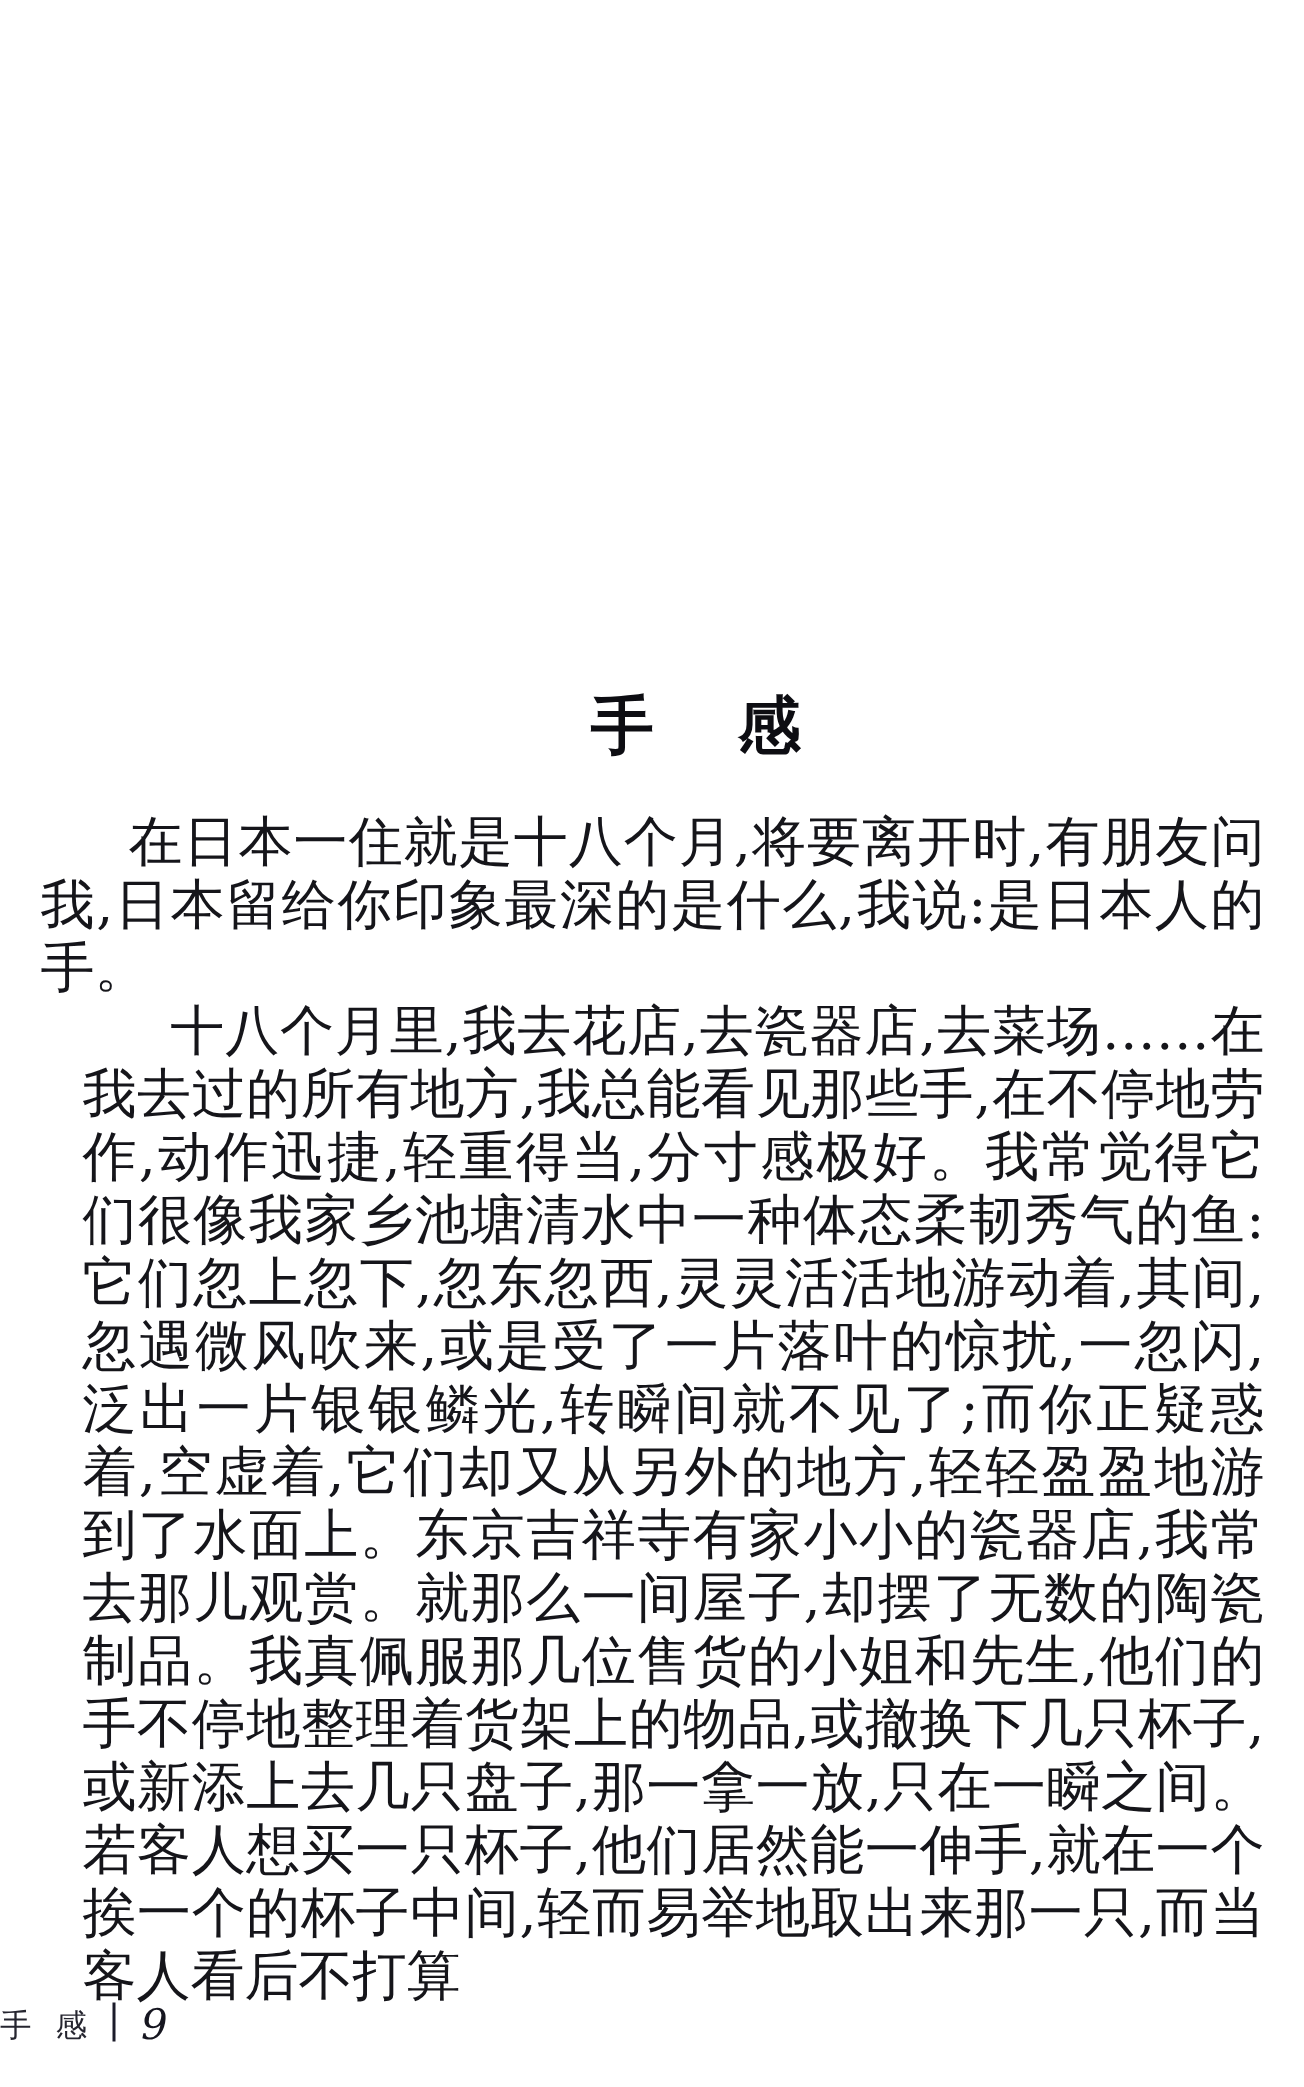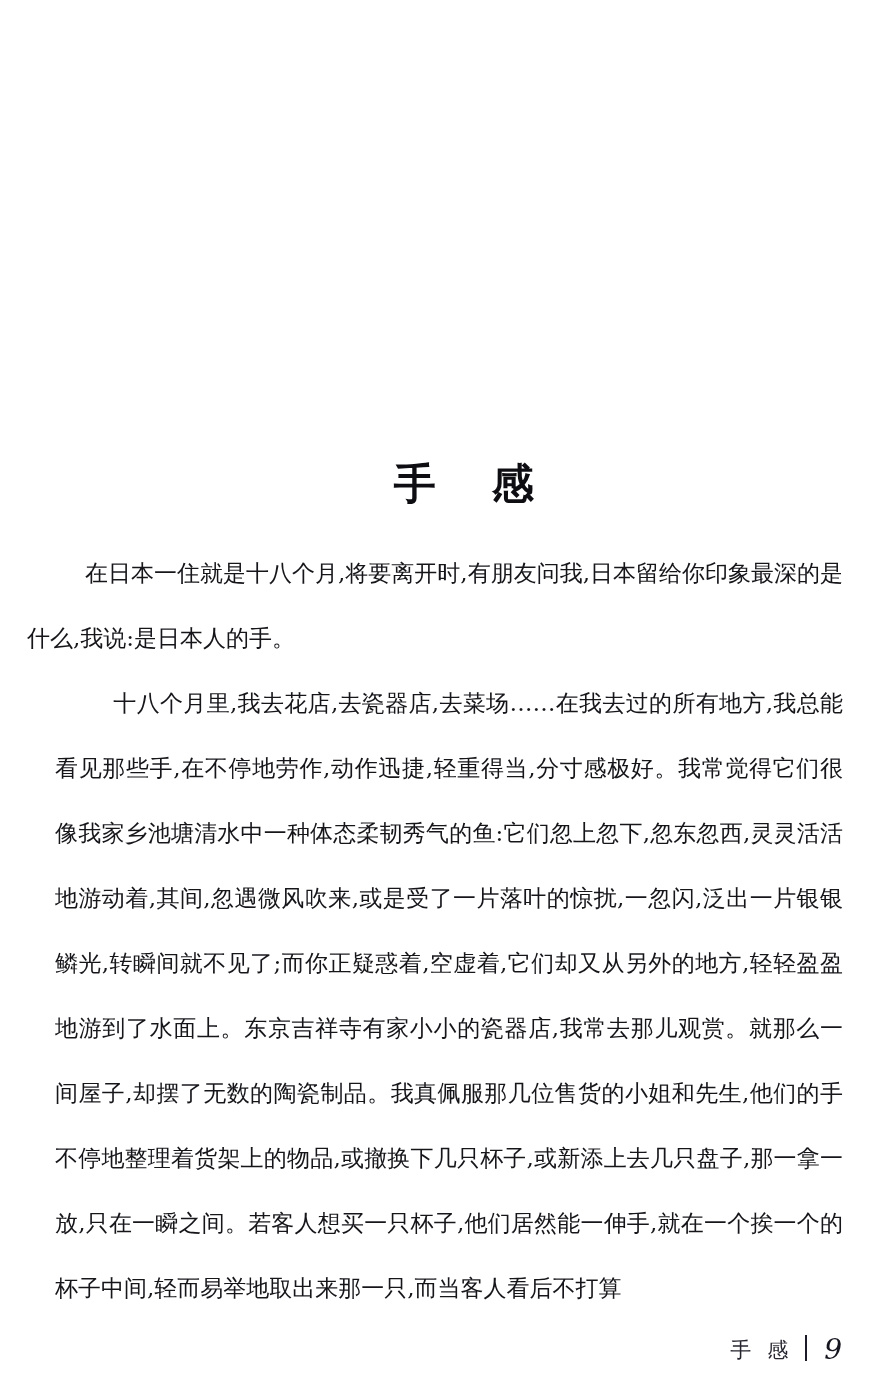--- a/index.html
+++ b/index.html
@@ -49,22 +49,22 @@
   
   .body-text {
     position: absolute;
     top: 541px;
     left: 27px;
     width: 816px;
   }
 
   .para {
     margin: 0;
-    font-size: 23px;
-    line-height: 65px;
+    font-size: 36px;
+    line-height: 42px;
     color: #15151a;
     text-align: justify;
     text-justify: inter-character;
     text-align-last: left;
     letter-spacing: 0px;
     word-break: break-all;
     font-weight: 400;
   }
   .para + .para {
     margin-top: 0;
@@ -74,21 +74,21 @@
     display: inline-block;
     width: 58px;
   }
 
   
   .page-footer {
     position: absolute;
     top: 1333px;
     left: 0;
     width: 842px;
-    text-align: right;
+    text-align: left;
     white-space: nowrap;
     color: #1d1d28;
   }
   .footer-running-head {
     font-size: 21px;
     letter-spacing: 0;
     color: #25252f;
     vertical-align: middle;
   }
   .footer-running-head .f-gap {

